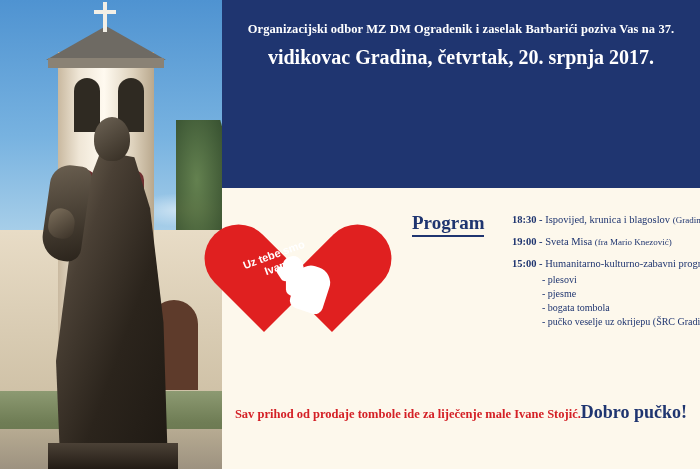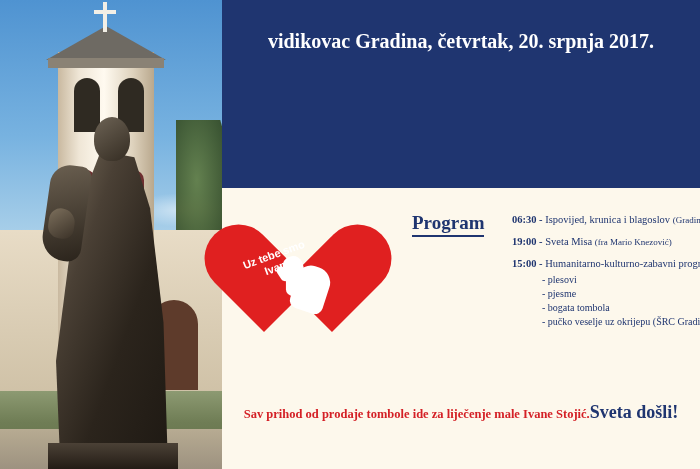--- a/index.html
+++ b/index.html
@@ -349,37 +349,38 @@
       <div class="statue-arm">
         <div class="statue-hand"></div>
       </div>
       <div class="statue-base"></div>
     </div>
   </div>
 
   <div class="content">
 
     <div class="header">
+      <div class="line1">Organizacijski odbor MZ DM Ogradenik i zaselak Barbarići poziva Vas na 37.</div>
       <div class="line3">vidikovac Gradina, četvrtak, 20. srpnja 2017.</div>
     </div>
 
     <div class="heart-wrap">
       <div class="heart">
         <div class="heart-text">Uz tebe smo Ivana</div>
         <div class="hand hand-big"></div>
         <div class="hand hand-small"></div>
       </div>
     </div>
 
     <div class="program">
       <div class="program-title">Program</div>
 
       <div class="schedule">
         <div class="sched-row">
-          <span class="time">06:30 -</span>
+          <span class="time">18:30 -</span>
           <span>Ispovijed, krunica i blagoslov</span>
           <span class="note">(Gradina)</span>
         </div>
         <div class="sched-gap"></div>
         <div class="sched-row">
           <span class="time">19:00 -</span>
           <span>Sveta Misa</span>
           <span class="note">(fra Mario Knezović)</span>
         </div>
         <div class="sched-gap"></div>
@@ -391,17 +392,17 @@
           <div>- plesovi</div>
           <div>- pjesme</div>
           <div>- bogata tombola</div>
           <div>- pučko veselje uz okrijepu (ŠRC Gradina)</div>
         </div>
       </div>
     </div>
 
     <div class="bottom">
       <div class="charity">Sav prihod od prodaje tombole ide za liječenje male Ivane Stojić.</div>
-      <div class="welcome">Sveta došli!</div>
+      <div class="welcome">Dobro pučko!</div>
     </div>
 
   </div>
 </div>
 
 </body></html>

